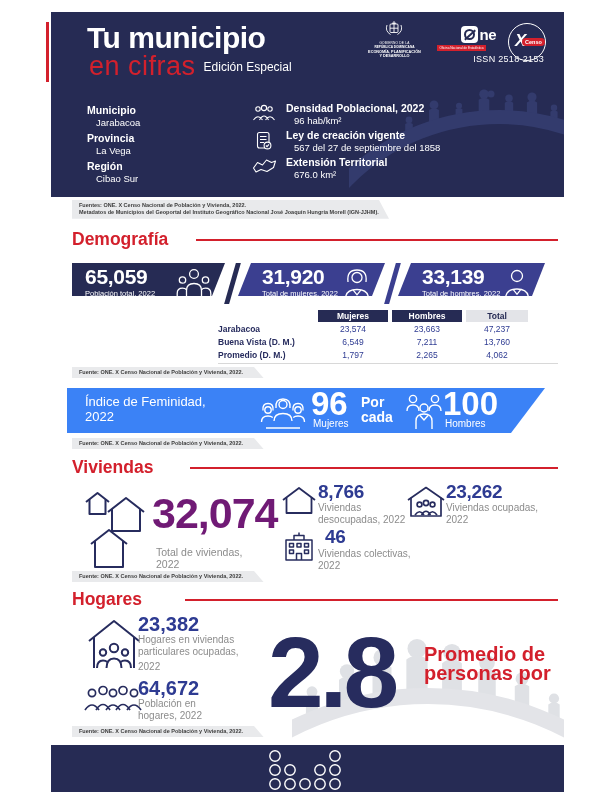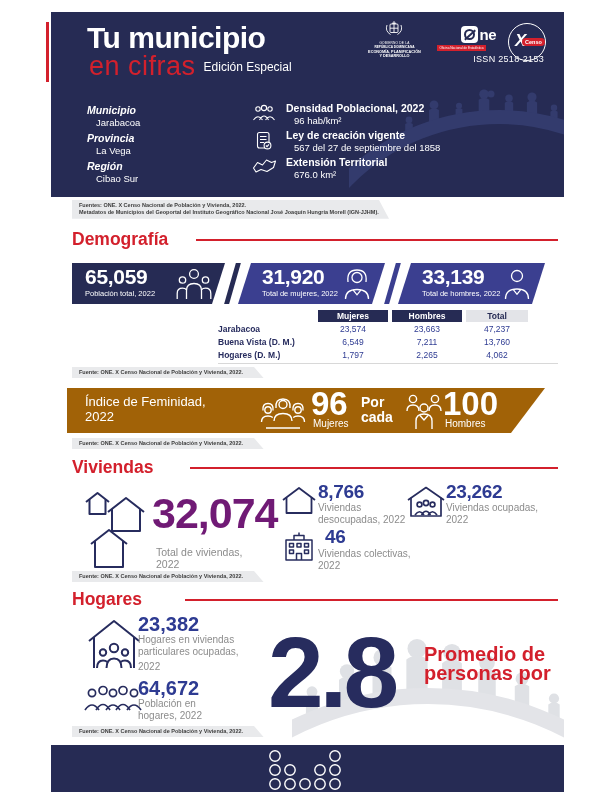--- a/index.html
+++ b/index.html
@@ -28,21 +28,21 @@
   .one-box::after{content:"";position:absolute;left:1.5px;top:7.6px;width:14px;height:1.8px;background:#262b54;transform:rotate(-42deg);}
   .one-ne{color:#fff;font-size:15px;font-weight:700;margin-left:1px;letter-spacing:-.5px;}
   .one-sub{margin-top:2px;background:#d3202c;color:#fff;font-size:3.2px;padding:1px 2px;white-space:nowrap;}
   .xc{width:36px;height:36px;border:1.4px solid #fff;border-radius:50%;position:relative;margin-top:3px;}
   .xc-x{position:absolute;left:6px;top:7px;color:#fff;font-size:17px;font-weight:700;font-style:italic;}
   .xc-c{position:absolute;left:13px;top:14px;background:#d3202c;color:#fff;font-size:5.5px;font-weight:700;
         padding:1px 3px;border-radius:4px;}
   .issn{position:absolute;right:20px;top:42px;color:#fff;font-size:9px;letter-spacing:.3px;}
   .info-l{position:absolute;left:36px;top:92px;color:#fff;}
   .irow{margin-bottom:4px;}
-  .ilab{font-size:10.5px;font-weight:700;font-style:italic;}
+  .ilab{font-size:10.5px;font-weight:700;}
   .ival{font-size:9.5px;padding-left:9px;margin-top:1px;}
   .info-r{position:absolute;left:200px;top:90px;color:#fff;}
   .rrow{display:flex;align-items:flex-start;margin-bottom:3px;}
   .rico{width:26px;display:flex;justify-content:center;margin-top:2px;flex:0 0 26px;}
   .rtxt{margin-left:9px;}
   .rlab{font-size:10.5px;font-weight:700;}
   .rval{font-size:9.5px;padding-left:8px;margin-top:1px;}
 
   
   .strip{background:#e9eaec;color:#3c3c3c;font-size:5.5px;font-weight:700;line-height:1.35;
@@ -51,21 +51,21 @@
   .strip-tab{left:72px;top:367px;width:175px;}
   .strip-fem{left:72px;top:438px;width:175px;}
   .strip-viv{left:72px;top:571px;width:175px;}
   .strip-hog{left:72px;top:726px;width:175px;}
 
   
   .shead{color:#d3202c;font-size:17.5px;font-weight:700;}
   .rule{height:1.6px;background:#d3202c;}
 
   
-  .ban{height:41px;color:#fff;}
+  .ban{height:33px;color:#fff;}
   .ban1{left:72px;top:263px;width:153px;background:#262b54;
         clip-path:polygon(0 0,100% 0,calc(100% - 13px) 100%,0 100%);}
   .ban2{left:238px;top:263px;width:147px;background:#3b3f90;
         clip-path:polygon(13px 0,100% 0,calc(100% - 13px) 100%,0 100%);}
   .ban3{left:398px;top:263px;width:147px;background:#3b3f90;
         clip-path:polygon(13px 0,100% 0,calc(100% - 13px) 100%,0 100%);}
   .sliv{top:263px;width:5px;height:41px;}
   .sliv1{left:230px;background:#262b54;transform:skewX(-16deg);}
   .sliv2{left:390px;background:#3b3f90;transform:skewX(-16deg);}
   .bval{position:absolute;left:13px;top:2px;font-size:21px;font-weight:700;letter-spacing:-.3px;}
@@ -77,21 +77,21 @@
   
   .dist-title{left:88px;top:311px;color:#2f3566;font-size:20px;line-height:1.05;}
   .tbl{left:218px;top:310px;width:340px;display:grid;grid-template-columns:96px 70px 70px 62px;
        grid-auto-rows:13px;column-gap:4px;border-bottom:1px solid #d8d8d8;padding-bottom:1px;}
   .th{color:#fff;background:#262b54;font-size:8.5px;font-weight:700;text-align:center;line-height:12px;height:12px;}
   .th-total{background:#e3e4e8;color:#262b54;}
   .tname{color:#272c5e;font-size:8.5px;font-weight:700;line-height:13px;}
   .tval{color:#2e3b92;font-size:8.5px;text-align:center;line-height:13px;}
 
   
-  .fem{left:67px;top:388px;width:478px;height:45px;background:#a16207;color:#fff;
+  .fem{left:67px;top:388px;width:478px;height:45px;background:#3b82f6;color:#fff;
        clip-path:polygon(0 0,100% 0,calc(100% - 34px) 100%,0 100%);}
   .fem-t{position:absolute;left:18px;top:7px;font-size:13px;line-height:1.15;}
   .fem-ico1{position:absolute;left:193px;top:7px;}
   .fem-v1{position:absolute;left:244px;top:-3px;font-size:33px;font-weight:700;}
   .fem-l1{position:absolute;left:246px;top:30px;font-size:10px;}
   .fem-pc{position:absolute;left:294px;top:7px;font-size:14px;font-weight:700;line-height:1.05;}
   .fem-ico2{position:absolute;left:336px;top:6px;}
   .fem-v2{position:absolute;left:376px;top:-3px;font-size:33px;font-weight:700;}
   .fem-l2{position:absolute;left:378px;top:30px;font-size:10px;}
 
@@ -297,21 +297,21 @@
     <div class="tname">Jarabacoa</div>
     <div class="tval">23,574</div>
     <div class="tval">23,663</div>
     <div class="tval">47,237</div>
 
     <div class="tname">Buena Vista (D. M.)</div>
     <div class="tval">6,549</div>
     <div class="tval">7,211</div>
     <div class="tval">13,760</div>
 
-    <div class="tname">Hogares (D. M.)</div>
+    <div class="tname">Promedio (D. M.)</div>
     <div class="tval">1,797</div>
     <div class="tval">2,265</div>
     <div class="tval">4,062</div>
   </div>
 
   <div class="abs strip strip-tab">Fuente: ONE. X Censo Nacional de Población y Vivienda, 2022.</div>
 
   <div class="abs fem">
     <div class="fem-t">
       <div>Índice de Feminidad,</div>

